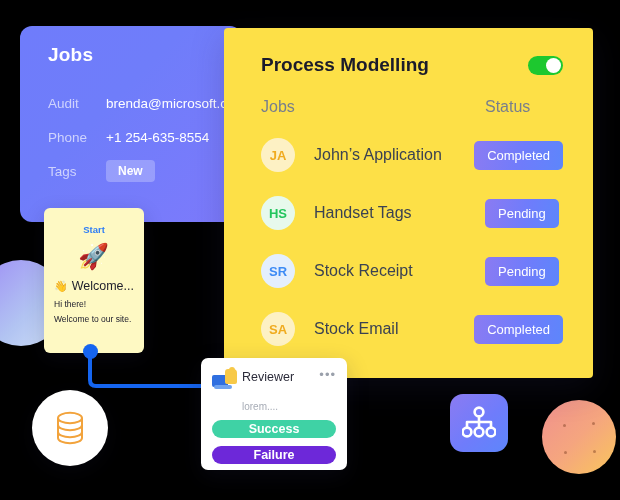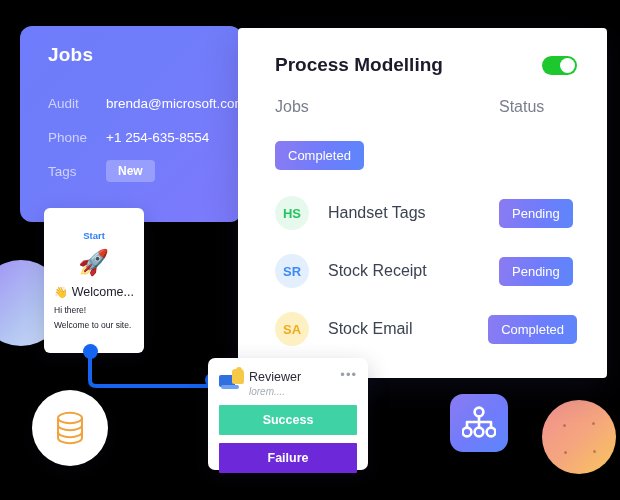--- a/index.html
+++ b/index.html
@@ -74,23 +74,23 @@
     border-radius: 8px 8px 0 0; background: #e8e6e3;
   }
   .tag-new {
     display: inline-block; background: rgba(255,255,255,.26);
     color: #ffffff; font-size: 12px; font-weight: bold;
     padding: 4px 12px; border-radius: 4px;
   }
 
   
   .process-card {
-    position: absolute; left: 238px; top: 28px;
+    position: absolute; left: 224px; top: 28px;
     width: 369px; height: 350px;
-    background: #ffffff; border-radius: 4px;
+    background: #fde047; border-radius: 4px;
     box-shadow: 0 10px 34px rgba(40,40,90,.22);
     padding: 26px 30px 0 37px;
   }
   .process-head {
     display: flex; align-items: center; justify-content: space-between;
     margin-bottom: 22px;
   }
   .process-title { font-size: 19px; font-weight: bold; color: #1b1b2b; }
   .toggle {
     width: 35px; height: 19px; border-radius: 10px;
@@ -114,23 +114,23 @@
   .badge {
     font-size: 13px; color: #ffffff; padding: 7px 13px;
     border-radius: 5px; white-space: nowrap;
     background: linear-gradient(100deg, #8b7bf2 0%, #6f7cfb 55%, #5d86fb 100%);
   }
 
   
   .chat-card {
     position: absolute; left: 44px; top: 208px;
     width: 100px; height: 145px;
-    background: #ffffff; border-radius: 6px;
+    background: #fef9c3; border-radius: 6px;
     box-shadow: 0 6px 20px rgba(30,30,70,.20);
-    padding: 22px 8px 0 8px; overflow: hidden;
+    padding: 16px 8px 0 8px; overflow: hidden;
   }
   .chat-start {
     text-align: center; color: #2f7ef5; font-size: 9.5px;
     font-weight: bold; margin-bottom: 4px;
   }
   .rocket { text-align: center; font-size: 25px; line-height: 34px; }
   .welcome-row {
     display: flex; align-items: center; justify-content: center;
     gap: 4px; margin-top: 6px; margin-bottom: 6px;
   }
@@ -145,22 +145,22 @@
     width: 15px; height: 15px; border-radius: 50%; background: #1565f0;
   }
   .node-ring {
     position: absolute; left: 205px; top: 373px;
     width: 14px; height: 14px; border-radius: 50%;
     background: #ffffff; border: 3px solid #1565f0;
   }
 
   
   .reviewer-card {
-    position: absolute; left: 208px; top: 358px;
-    width: 160px; height: 112px;
+    position: absolute; left: 201px; top: 358px;
+    width: 146px; height: 112px;
     background: #ffffff; border-radius: 7px;
     box-shadow: 0 7px 22px rgba(30,30,70,.22);
     padding: 9px 11px;
   }
   .rev-head { display: flex; align-items: flex-start; }
   .thumb-icon { width: 28px; flex: none; position: relative; height: 26px; }
   .thumb-icon .pad {
     position: absolute; left: 0; top: 8px; width: 16px; height: 12px;
     border-radius: 2px; background: #2f6fe0;
   }
@@ -171,26 +171,26 @@
   .thumb-icon .up {
     position: absolute; left: 13px; top: 2px; width: 12px; height: 15px;
     border-radius: 3px 4px 2px 2px; background: #f7c948;
   }
   .thumb-icon .thumbtip {
     position: absolute; left: 17px; top: 0px; width: 6px; height: 7px;
     border-radius: 3px; background: #f7c948;
   }
   .rev-texts { flex: 1; padding-left: 2px; }
   .rev-title { font-size: 12.5px; color: #2b2b3a; font-weight: normal; }
-  .rev-sub { font-size: 10px; color: #a7acb6; margin-top: 1px; font-style: italic; }
+  .rev-sub { font-size: 10px; color: #a7acb6; margin-top: 16px; }
   .rev-dots { color: #9aa0ab; font-size: 13px; letter-spacing: 1px; flex: none; }
   .rev-btn {
     display: block; text-align: center; color: #ffffff;
-    font-size: 12.5px; font-weight: bold; border-radius: 1px;
-    padding: 8px 0; margin-top: 8px;
+    font-size: 12.5px; font-weight: bold; border-radius: 11px;
+    padding: 2px 0; margin-top: 8px;
   }
   .btn-success { background: #3fd2a5; }
   .btn-failure { background: #6d28d9; }
 
   
   .db-circle {
     position: absolute; left: 32px; top: 390px;
     width: 76px; height: 76px; border-radius: 50%;
     background: #ffffff; box-shadow: 0 6px 22px rgba(30,30,70,.16);
     display: flex; align-items: center; justify-content: center;
@@ -245,20 +245,24 @@
         <span class="knob"></span>
       </span>
     </div>
 
     <div class="col-head">
       <span class="ch-jobs">Jobs</span>
       <span class="ch-status">Status</span>
     </div>
 
     <div class="job-row">
+      <span class="job-left">
+        <span class="initials" style="background:#fdf1c4;color:#f0ab1f;">JA</span>
+        <span class="job-name">John’s Application</span>
+      </span>
       <span class="badge">Completed</span>
     </div>
 
     <div class="job-row">
       <span class="job-left">
         <span class="initials" style="background:#e7f9ec;color:#23c55e;">HS</span>
         <span class="job-name">Handset Tags</span>
       </span>
       <span class="badge">Pending</span>
     </div>

